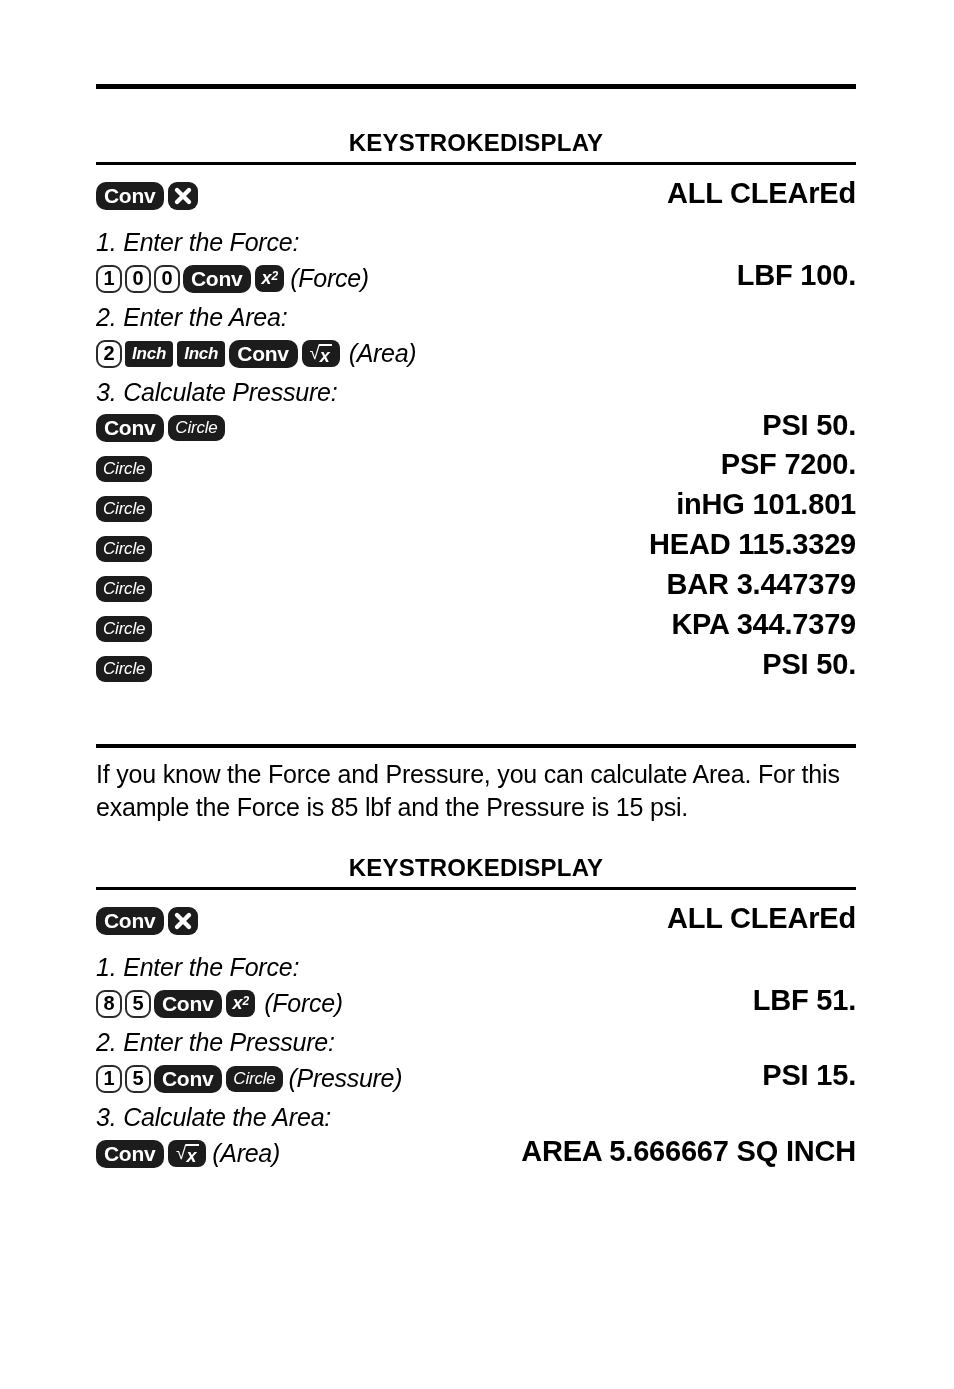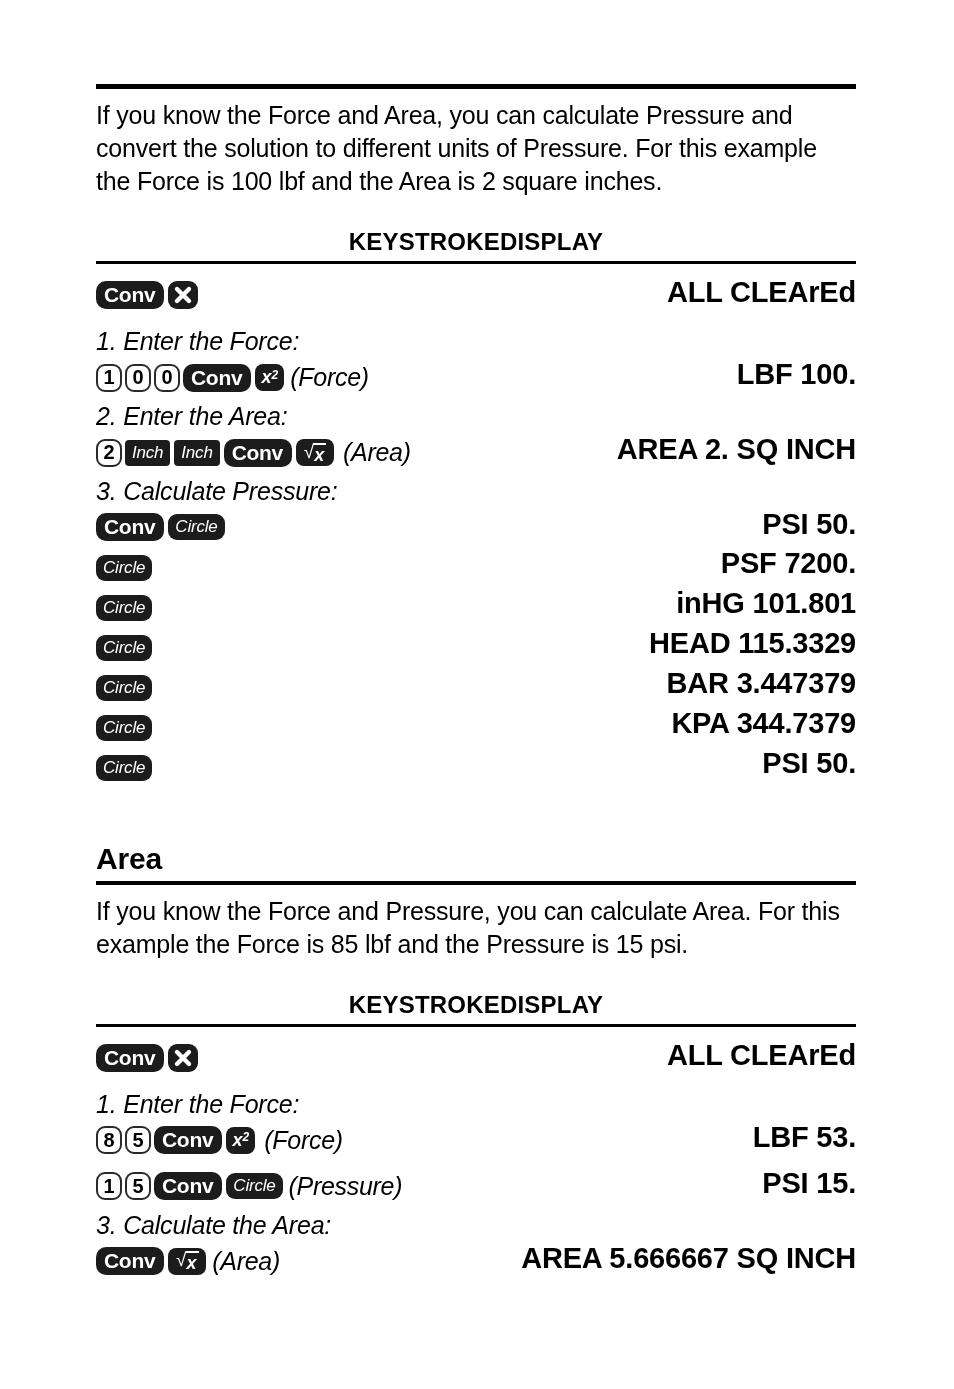--- a/index.html
+++ b/index.html
@@ -138,21 +138,21 @@
     padding: 0 9px 0 8px;
     font-size: 21px;
     font-weight: bold;
     letter-spacing: -0.3px;
     border-radius: 10px;
   }
   .key.key-inch {
     height: 26px;
     padding: 0 7px;
     font-size: 17px;
-    font-weight: normal;
+    font-weight: bold;
     font-style: italic;
     letter-spacing: -0.2px;
     border-radius: 4px;
   }
   .key.key-circle {
     height: 26px;
     padding: 0 7px;
     font-size: 17px;
     font-weight: normal;
     font-style: italic;
@@ -254,21 +254,20 @@
     top: -2px;
   }
 </style>
 </head>
 <body>
 
 <div class="page">
   <div class="content">
 
     <div class="rule"></div>
-    <p class="intro">If you know the Force and Area, you can calculate Pressure and convert the solution to different units of Pressure. For this example the Force is 100 lbf and the Area is 2 square inches.</p>
 
     <div class="gap-lg"></div>
 
     <div class="col-head">
       <span class="left">KEYSTROKE</span>
       <span class="right">DISPLAY</span>
     </div>
     <div class="head-rule"></div>
 
     <div class="gap-sm"></div>
@@ -313,21 +312,20 @@
         <span class="key dark key-inch">Inch</span>
         <span class="key dark key-conv">Conv</span>
         <span class="key dark key-sqrt">
           <span class="rad">
               <span class="radsym">√</span>
               <span class="radx">x</span>
             </span>
         </span>
         <span class="paren">(Area)</span>
       </span>
-      <span class="disp">AREA  2. SQ INCH</span>
     </div>
 
     <div class="gap-sm"></div>
 
     <div class="step-label">3. Calculate Pressure:</div>
 
     <div class="circle-stack">
       <div class="kd-row">
         <span class="keys">
           <span class="key dark key-conv">Conv</span>
@@ -374,21 +372,20 @@
       <div class="kd-row">
         <span class="keys">
           <span class="key dark key-circle">Circle</span>
         </span>
         <span class="disp">PSI 50.</span>
       </div>
     </div>
 
     <div style="height:56px"></div>
 
-    <h1 class="section-title">Area</h1>
     <div class="rule thin"></div>
     <p class="intro">If you know the Force and Pressure, you can calculate Area. For this example the Force is 85 lbf and the Pressure is 15 psi.</p>
 
     <div class="gap-lg"></div>
 
     <div class="col-head">
       <span class="left">KEYSTROKE</span>
       <span class="right">DISPLAY</span>
     </div>
     <div class="head-rule"></div>
@@ -414,25 +411,26 @@
       <span class="keys">
         <span class="key digit">8</span>
         <span class="key digit">5</span>
         <span class="key dark key-conv">Conv</span>
         <span class="key dark key-x2">
           <span>x</span>
             <span class="sup">2</span>
         </span>
         <span class="paren">(Force)</span>
       </span>
-      <span class="disp">LBF 53.</span>
-    </div>
-
-    <div class="gap-sm"></div>
-
+      <span class="disp">LBF 51.</span>
+    </div>
+
+    <div class="gap-sm"></div>
+
+    <div class="step-label">2. Enter the Pressure:</div>
     <div class="kd-row">
       <span class="keys">
         <span class="key digit">1</span>
         <span class="key digit">5</span>
         <span class="key dark key-conv">Conv</span>
         <span class="key dark key-circle">Circle</span>
         <span class="paren tight">(Pressure)</span>
       </span>
       <span class="disp">PSI  15.</span>
     </div>

